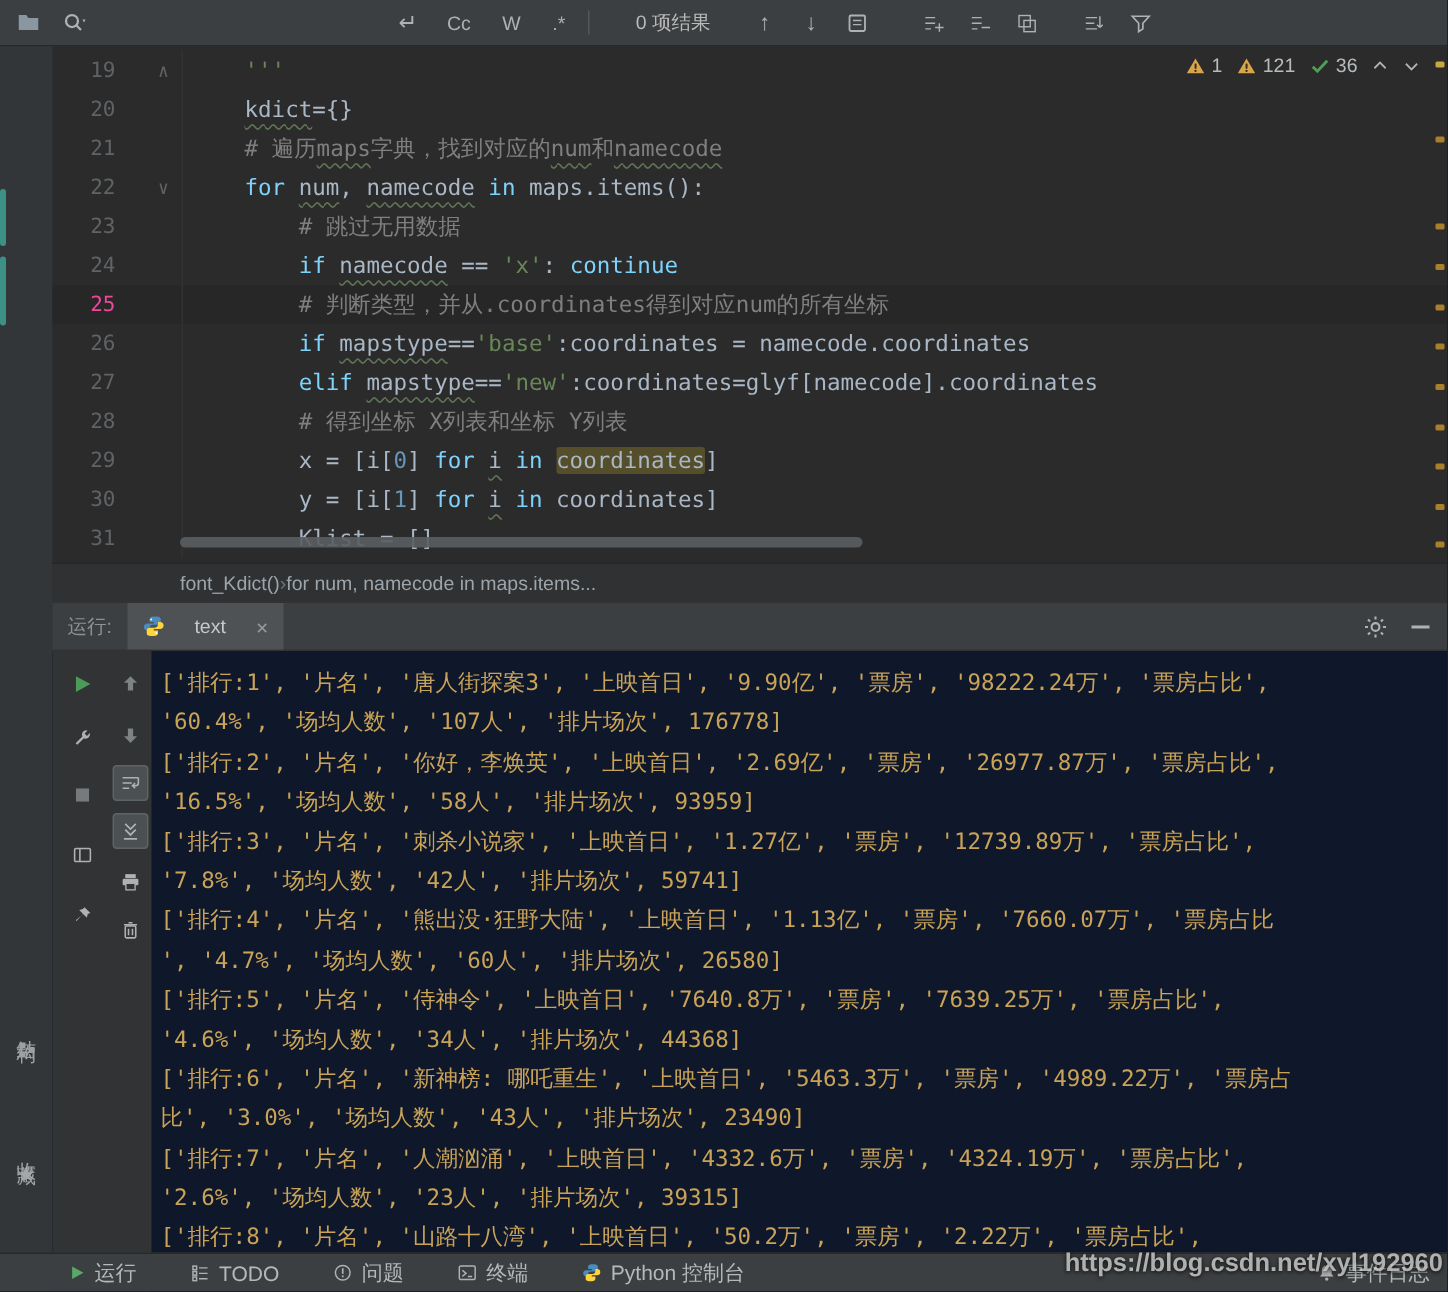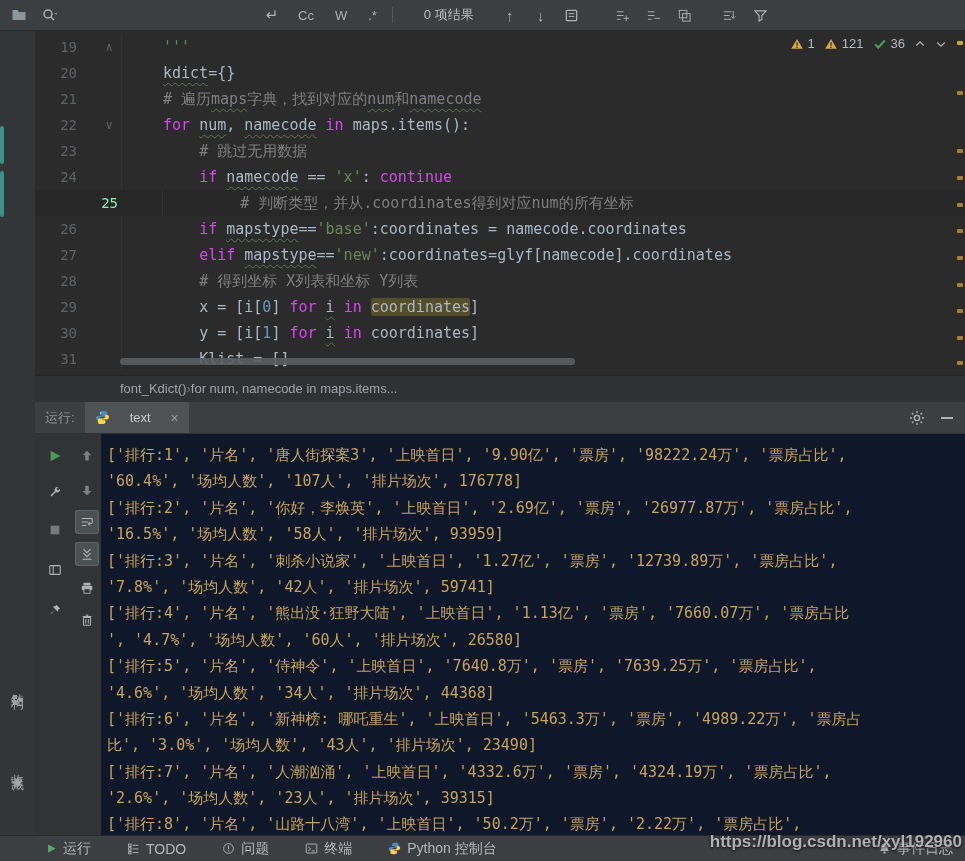--- a/index.html
+++ b/index.html
@@ -26,25 +26,25 @@
           gap:5px;color:#A0A4A6;font-size:13px;cursor:default;}
   .ls-vtext{writing-mode:vertical-rl;text-orientation:upright;letter-spacing:3px;line-height:1;}
 
   
   .editor{position:absolute;top:31px;left:35px;right:0;height:344px;background:#2B2B2B;
           font-family:"DejaVu Sans Mono","Liberation Mono",monospace;font-size:15px;
           overflow:hidden;padding-top:3px;box-sizing:border-box;}
   .ed-row{display:flex;height:26px;line-height:26px;white-space:pre;}
   .ed-row.current{background:#272727;}
   .ed-num{width:42px;text-align:right;color:#606366;font-size:14px;flex:0 0 auto;}
-  .ed-row.current .ed-num{color:#86efac;margin-left:41px;}
+  .ed-row.current .ed-num{color:#ec4899;}
   .ed-fold{width:24px;margin-left:20px;color:#606366;text-align:center;font-size:12px;
            flex:0 0 auto;border-right:1px solid #323232;}
   .ed-code{padding-left:41px;}
-  .tk.kw{color:#d946ef;}
+  .tk.kw{color:#7dd3fc;}
   .tk.str{color:#6A8759;}
   .tk.num{color:#6897BB;}
   .tk.com{color:#7F7F7F;}
   .tk.plain{color:#A9B7C6;}
   .tk.wavy{text-decoration:underline;text-decoration-style:wavy;text-decoration-color:#5F7355;
            text-decoration-thickness:1px;text-underline-offset:4px;}
   .tk.hl{background:#544F2A;border-radius:2px;}
 
   .inspect{position:absolute;top:36px;right:18px;display:flex;align-items:center;gap:9px;
            font-size:13px;color:#B6BBBE;z-index:3;}

